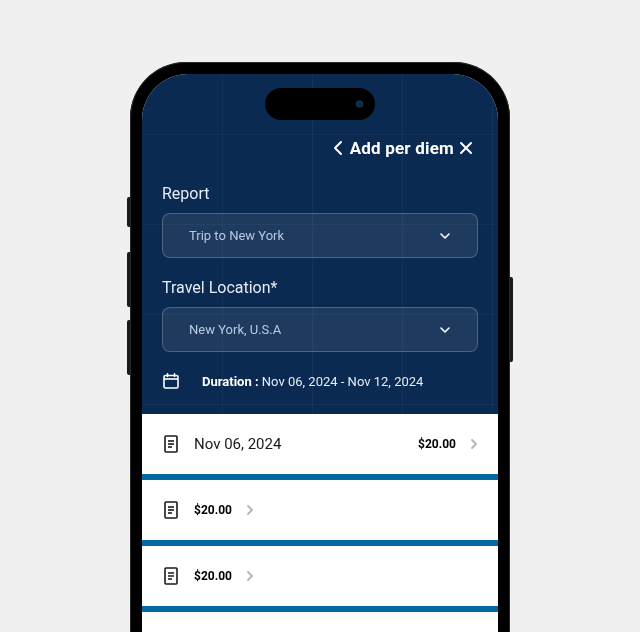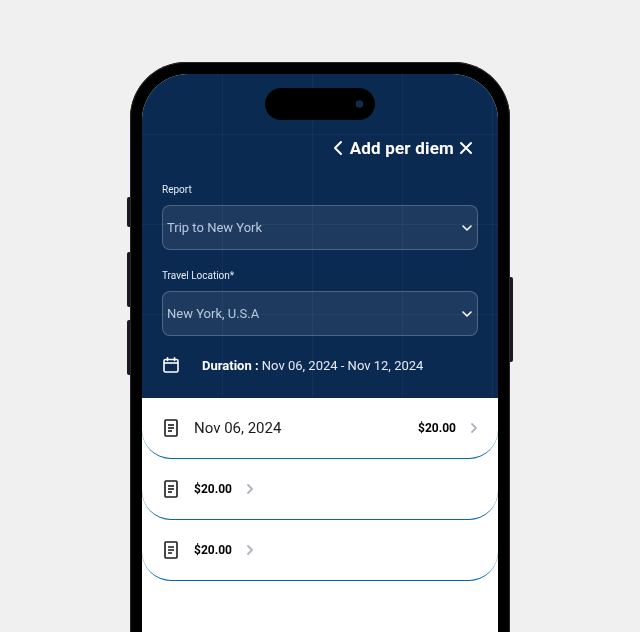--- a/index.html
+++ b/index.html
@@ -77,29 +77,29 @@
     font-weight: 700;
     letter-spacing: 0.2px;
   }
   .icon-btn {
     width: 24px; height: 24px;
     display:flex; align-items:center; justify-content:center;
     color:#fff;
     cursor:pointer;
   }
   .label {
-    font-size: 10px;
+    font-size: 16px;
     color: #e6ecf5;
     margin-bottom: 10px;
   }
   .select {
     background: rgba(255,255,255,0.08);
     border: 1px solid rgba(255,255,255,0.22);
     border-radius: 8px;
-    padding: 14px 4px;
+    padding: 14px 26px;
     display:flex;
     align-items:center;
     justify-content:space-between;
     cursor:pointer;
     margin-bottom: 20px;
   }
   .select-val {
     font-size: 13px;
     color: #b8c9e0;
   }
@@ -113,24 +113,23 @@
   .duration .dl { font-weight:700; }
   .duration .dv { font-weight:400; color:#e6ecf5; }
 
   .list {
     background:#fff;
   }
   .row {
     display:flex;
     align-items:center;
     padding: 20px 20px;
-    border-bottom: 1px solid #0369a1;
+    border-bottom: 6px solid #0369a1;
     gap: 14px;
     cursor:pointer;
-    border-radius:29px;
   }
   .row-date {
     flex:1;
     font-size: 15px;
     color:#1a1a1a;
   }
   .row-amt {
     font-size: 12px;
     font-weight:700;
     color:#000;

